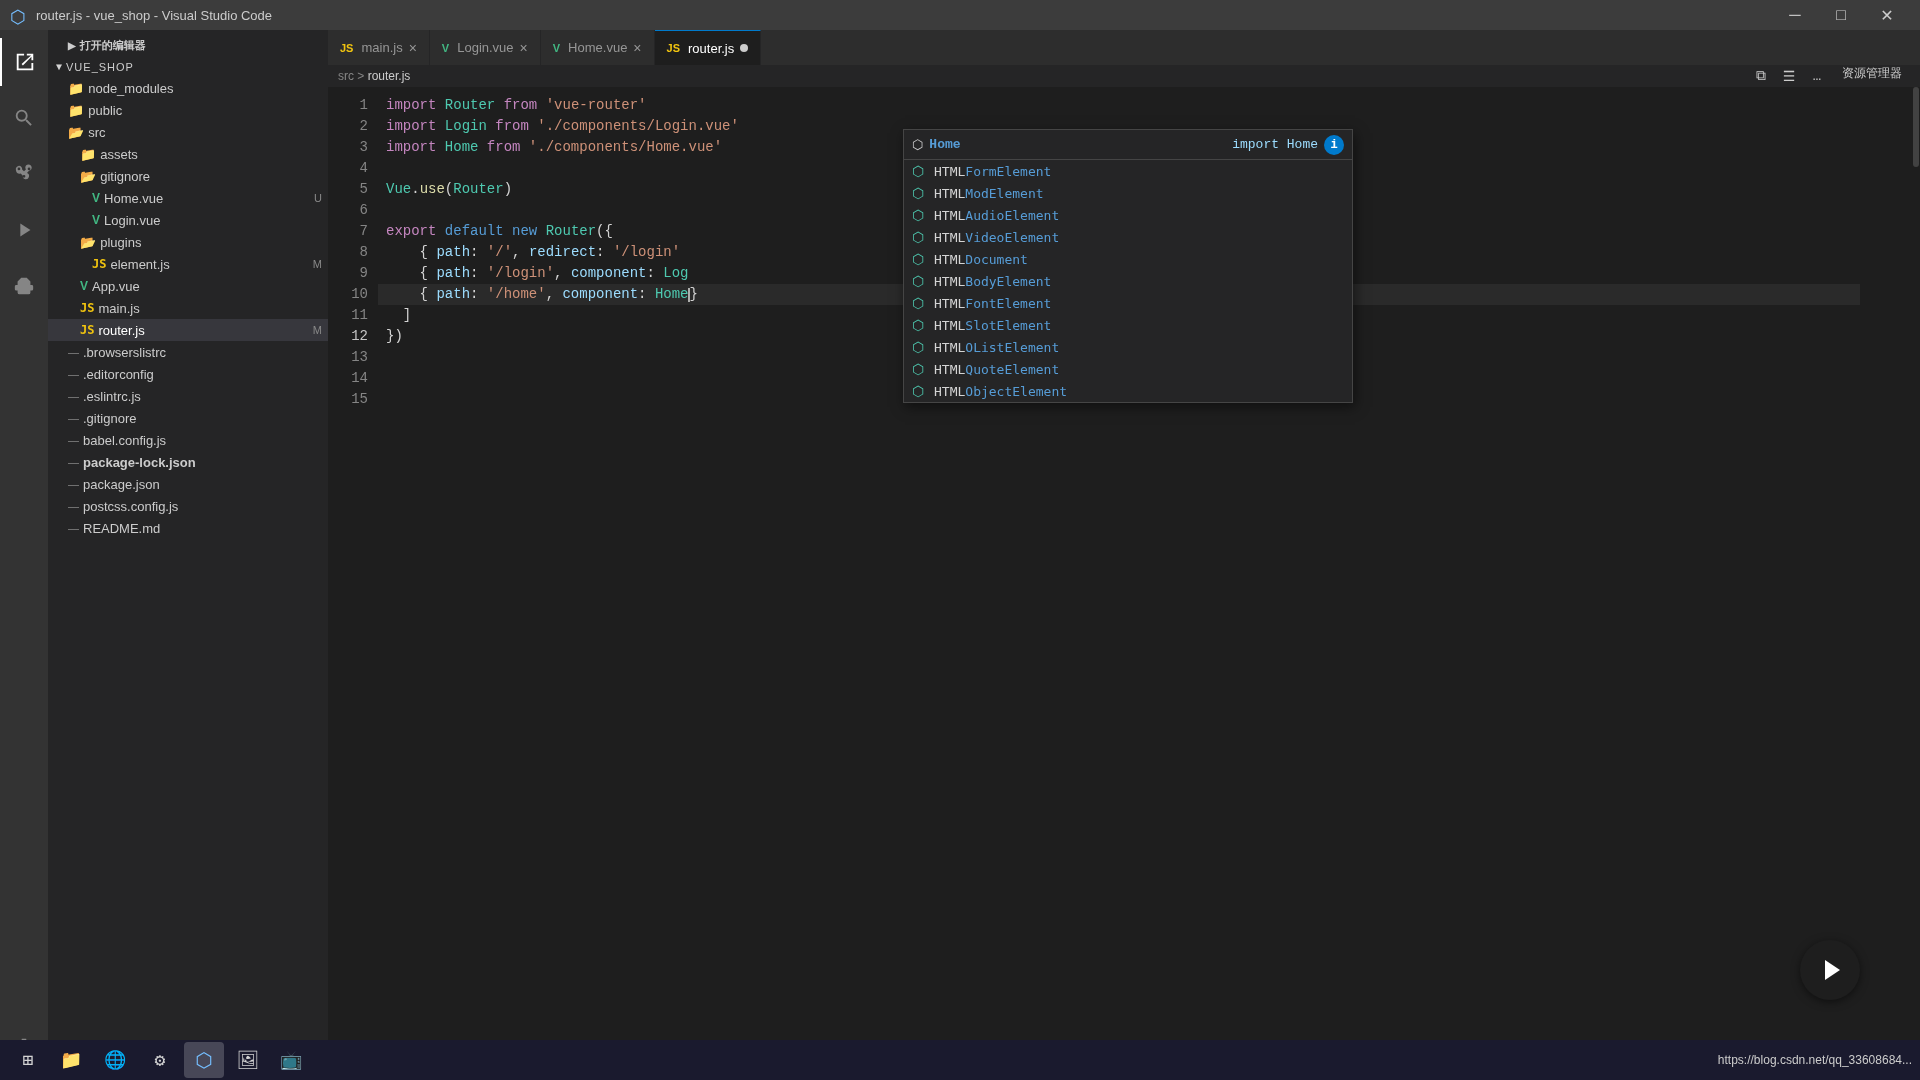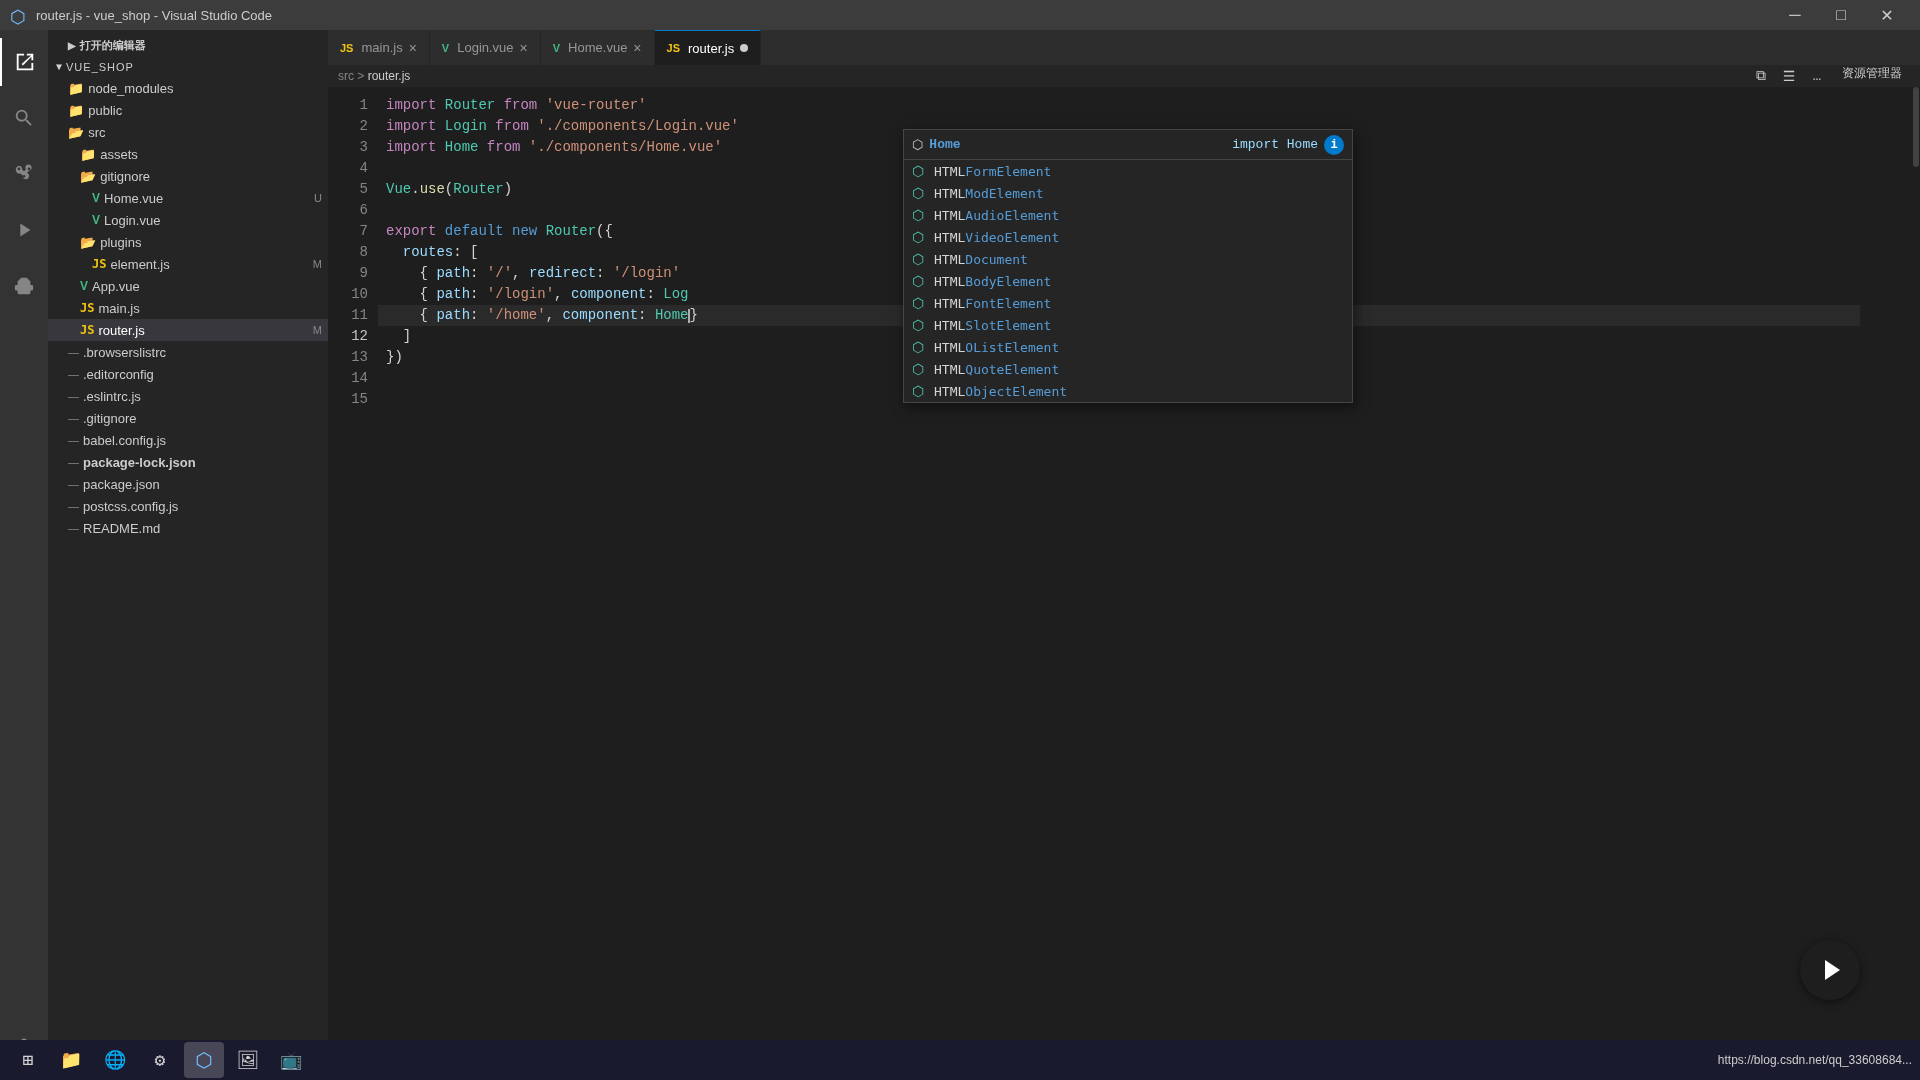--- a/index.html
+++ b/index.html
@@ -666,21 +666,20 @@
 
       <div class="code-area" id="code-area-el">
 
           <span class="code-line"><span class="kw-import">import</span> <span class="cls">Router</span> <span class="kw-import">from</span> <span class="str">'vue-router'</span></span>
           <span class="code-line"><span class="kw-import">import</span> <span class="cls">Login</span> <span class="kw-import">from</span> <span class="str">'./components/Login.vue'</span></span>
           <span class="code-line"><span class="kw-import">import</span> <span class="cls">Home</span> <span class="kw-import">from</span> <span class="str">'./components/Home.vue'</span></span>
           <span class="code-line">&nbsp;</span>
           <span class="code-line"><span class="cls">Vue</span><span class="punc">.</span><span class="fn">use</span><span class="punc">(</span><span class="cls">Router</span><span class="punc">)</span></span>
           <span class="code-line">&nbsp;</span>
           <span class="code-line"><span class="kw-import">export</span> <span class="kw">default</span> <span class="kw">new</span> <span class="cls">Router</span><span class="punc">({</span></span>
-          <span class="code-line">  <span class="prop">routes</span><span class="punc">: [</span></span>
           <span class="code-line">    <span class="punc">{ </span><span class="prop">path</span><span class="punc">: </span><span class="str">'/'</span><span class="punc">, </span><span class="prop">redirect</span><span class="punc">: </span><span class="str">'/login'</span></span>
           <span class="code-line">    <span class="punc">{ </span><span class="prop">path</span><span class="punc">: </span><span class="str">'/login'</span><span class="punc">, </span><span class="prop">component</span><span class="punc">: </span><span class="cls">Log</span></span>
           <span class="code-line active-line">    <span class="punc">{ </span><span class="prop">path</span><span class="punc">: </span><span class="str">'/home'</span><span class="punc">, </span><span class="prop">component</span><span class="punc">: </span><span class="cls">Home</span><span class="cursor"></span><span class="punc">}</span></span>
           <span class="code-line">  <span class="punc">]</span></span>
           <span class="code-line"><span class="punc">})</span></span>
           <span class="code-line">&nbsp;</span>
           <div class="autocomplete" id="autocomplete-el">
           <div class="autocomplete-header">
             <span class="ac-icon">⬡</span>
             <span class="ac-selected-text">Home</span>

